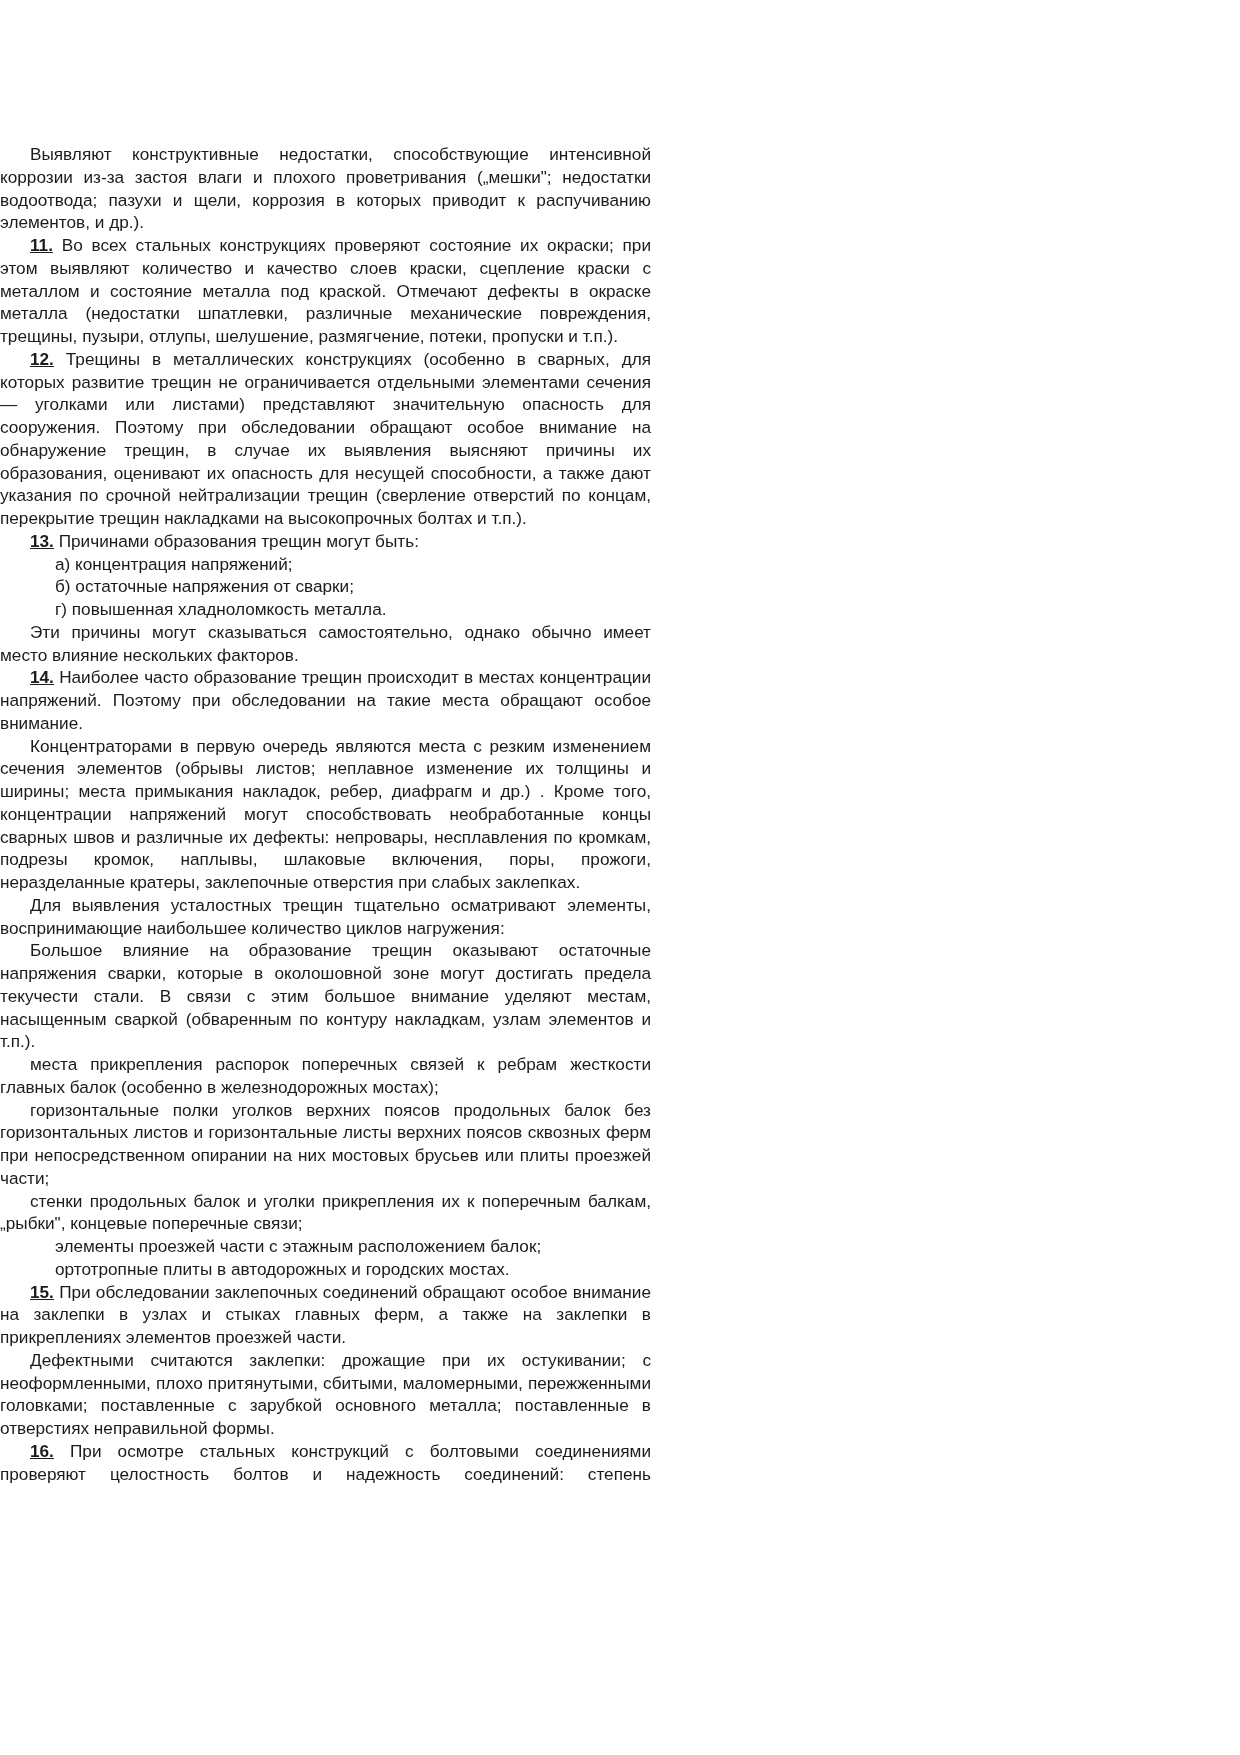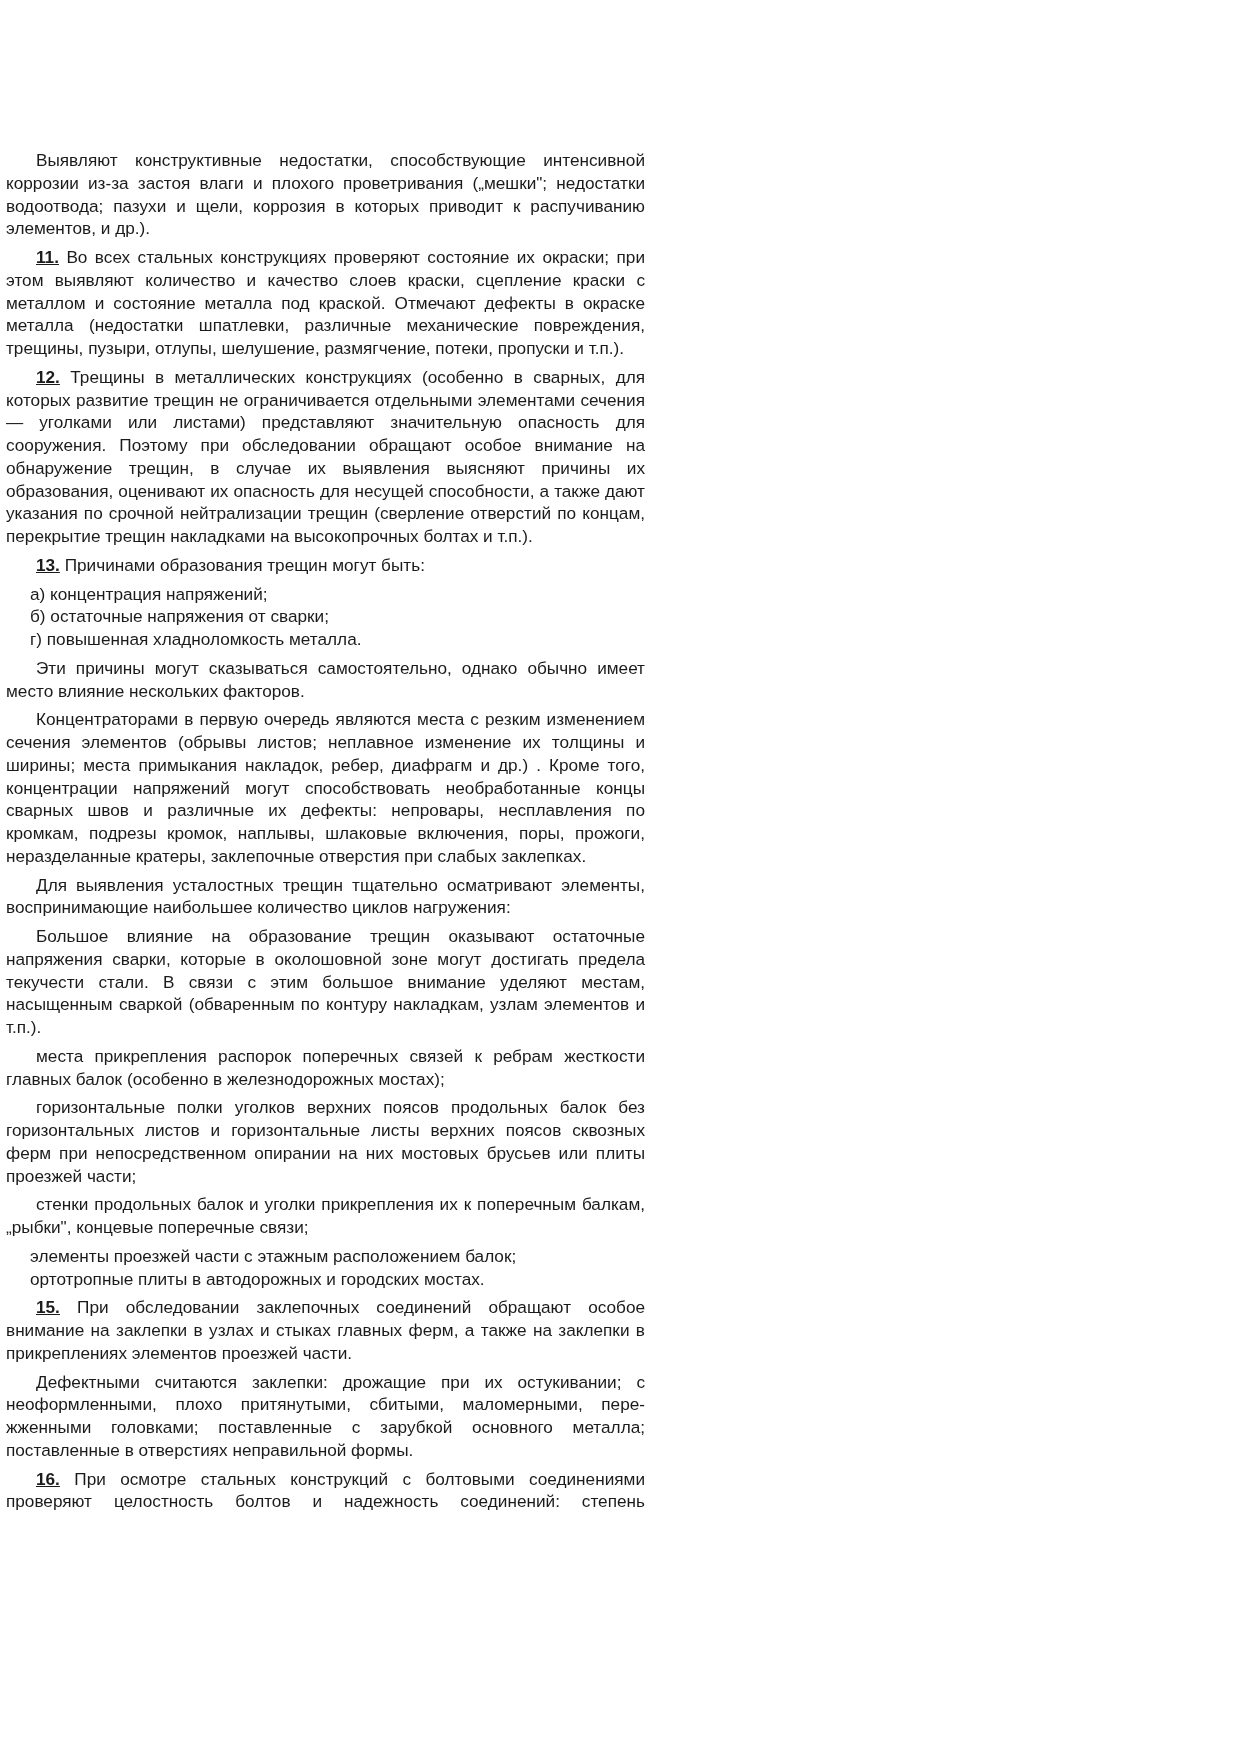--- a/index.html
+++ b/index.html
@@ -8,27 +8,27 @@
     position: absolute;
     left: 0;
     top: 143px;
     width: 651px;
     font-family: "Liberation Sans", sans-serif;
     font-size: 17.2px;
     line-height: 22.75px;
     color: #1b1b1b;
   }
   .p {
-    margin: 6px;
+    margin: 0;
     text-align: justify;
     text-indent: 30px;
     hyphens: manual;
   }
   .num { font-weight: bold; text-decoration: underline; }
-  .li { margin: 0; text-indent: 30px; text-align: left; }
+  .li { margin: 0; text-indent: 30px; text-align: left; padding-left: 25px; }
 </style>
 </head>
 <body>
 
 <div class="page">
 
   <p class="p">
     <span>Выявляют конструктивные недостатки, способствующие интенсивной коррозии из-за застоя влаги и плохого проветривания („мешки"; недостат­ки водоотвода; пазухи и щели, коррозия в которых приводит к распучиванию элементов, и др.).</span>
   </p>
 
@@ -43,20 +43,23 @@
   <p class="p">
     <span class="num">13.</span><span> Причинами образования трещин могут быть:</span>
   </p>
 
   <p class="li">а) концентрация напряжений;</p>
   <p class="li">б) остаточные напряжения от сварки;</p>
   <p class="li">г) повышенная хладноломкость металла.</p>
 
   <p class="p">Эти причины могут сказываться самостоятельно, однако обычно имеет место влияние нескольких факторов.</p>
 
+  <p class="p">
+    <span class="num">14.</span><span> Наиболее часто образование трещин происходит в местах концентрации напряжений. Поэтому при обследовании на такие места обращают особое внимание.</span>
+  </p>
 
   <p class="p">Концентраторами в первую очередь являются места с резким измене­нием сечения элементов (обрывы листов; неплавное изменение их толщины и ширины; места примыкания накладок, ребер, диафрагм и др.) . Кроме того, концентрации напряжений могут способствовать необработанные концы сварных швов и различные их дефекты: непровары, несплавления по кромкам, подрезы кромок, наплывы, шлаковые включения, поры, прожоги, неразделанные кратеры, заклепочные отверстия при слабых заклепках.</p>
   <p class="p">Для выявления усталостных трещин тщательно осматривают элементы, воспринимающие наибольшее количество циклов нагружения:</p>
   <p class="p">Большое влияние на образование трещин оказывают остаточные напряжения сварки, которые в околошовной зоне могут достигать предела текучести стали. В связи с этим большое внимание уделяют местам, насыщенным сваркой (обваренным по контуру накладкам, узлам элементов и т.п.).</p>
 
   <p class="p">места прикрепления распорок поперечных связей к ребрам жесткости главных балок (особенно в железнодорожных мостах);</p>
   <p class="p">горизонтальные полки уголков верхних поясов продольных балок без горизонтальных листов и горизонтальные листы верхних поясов сквоз­ных ферм при непосредственном опирании на них мостовых брусьев или плиты проезжей части;</p>
   <p class="p">стенки продольных балок и уголки прикрепления их к поперечным балкам,  „рыбки", концевые поперечные связи;</p>
   <p class="li">элементы проезжей части с этажным расположением балок;</p>
   <p class="li">ортотропные плиты в автодорожных и городских мостах.</p>

